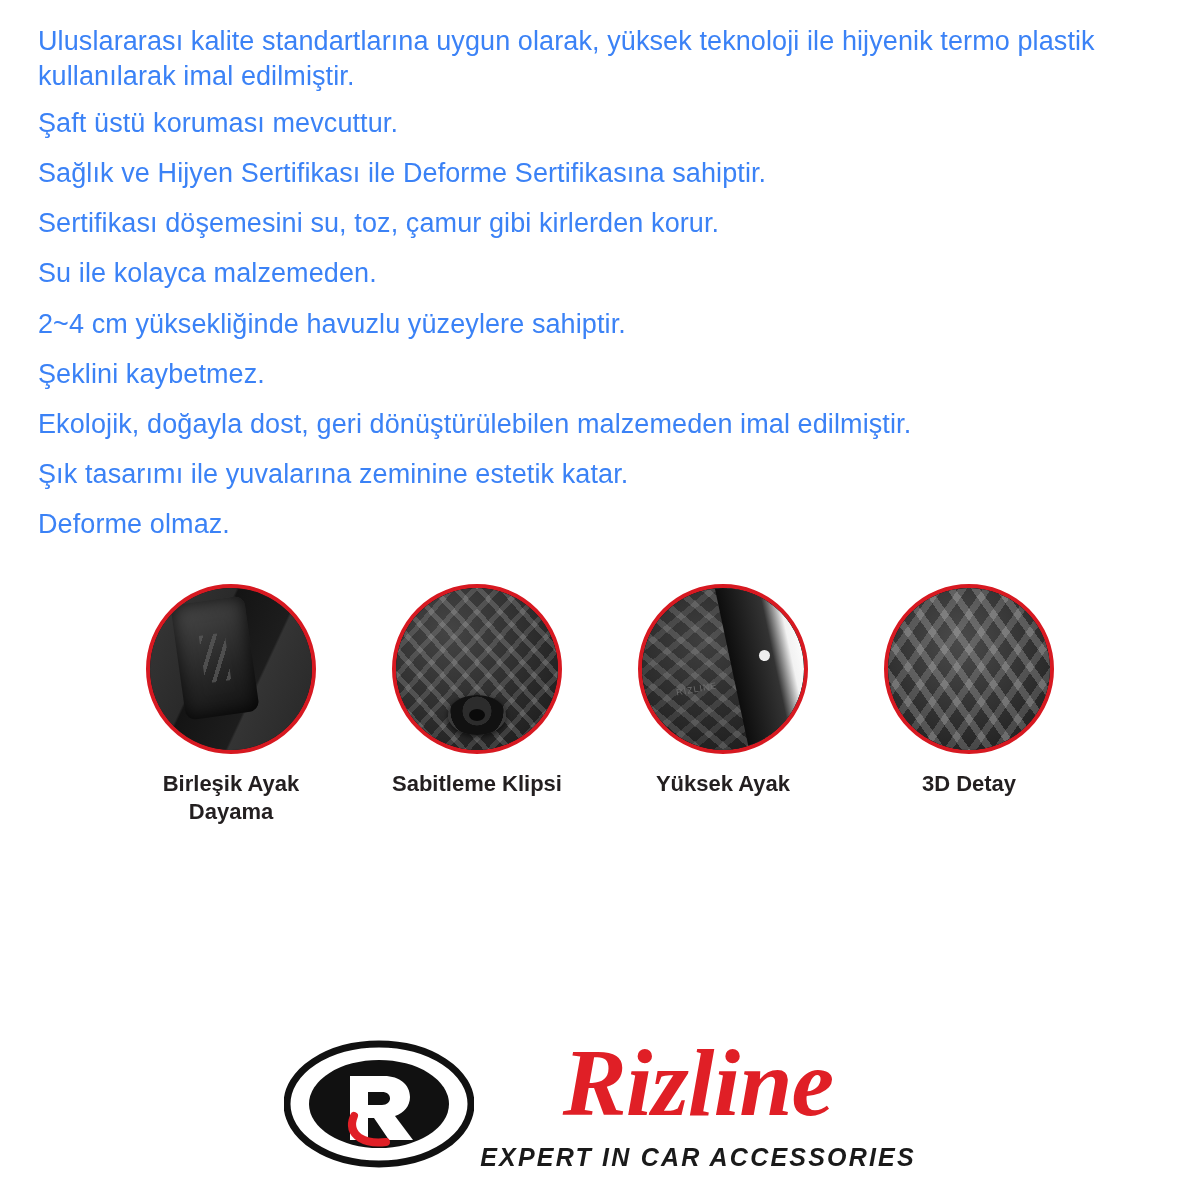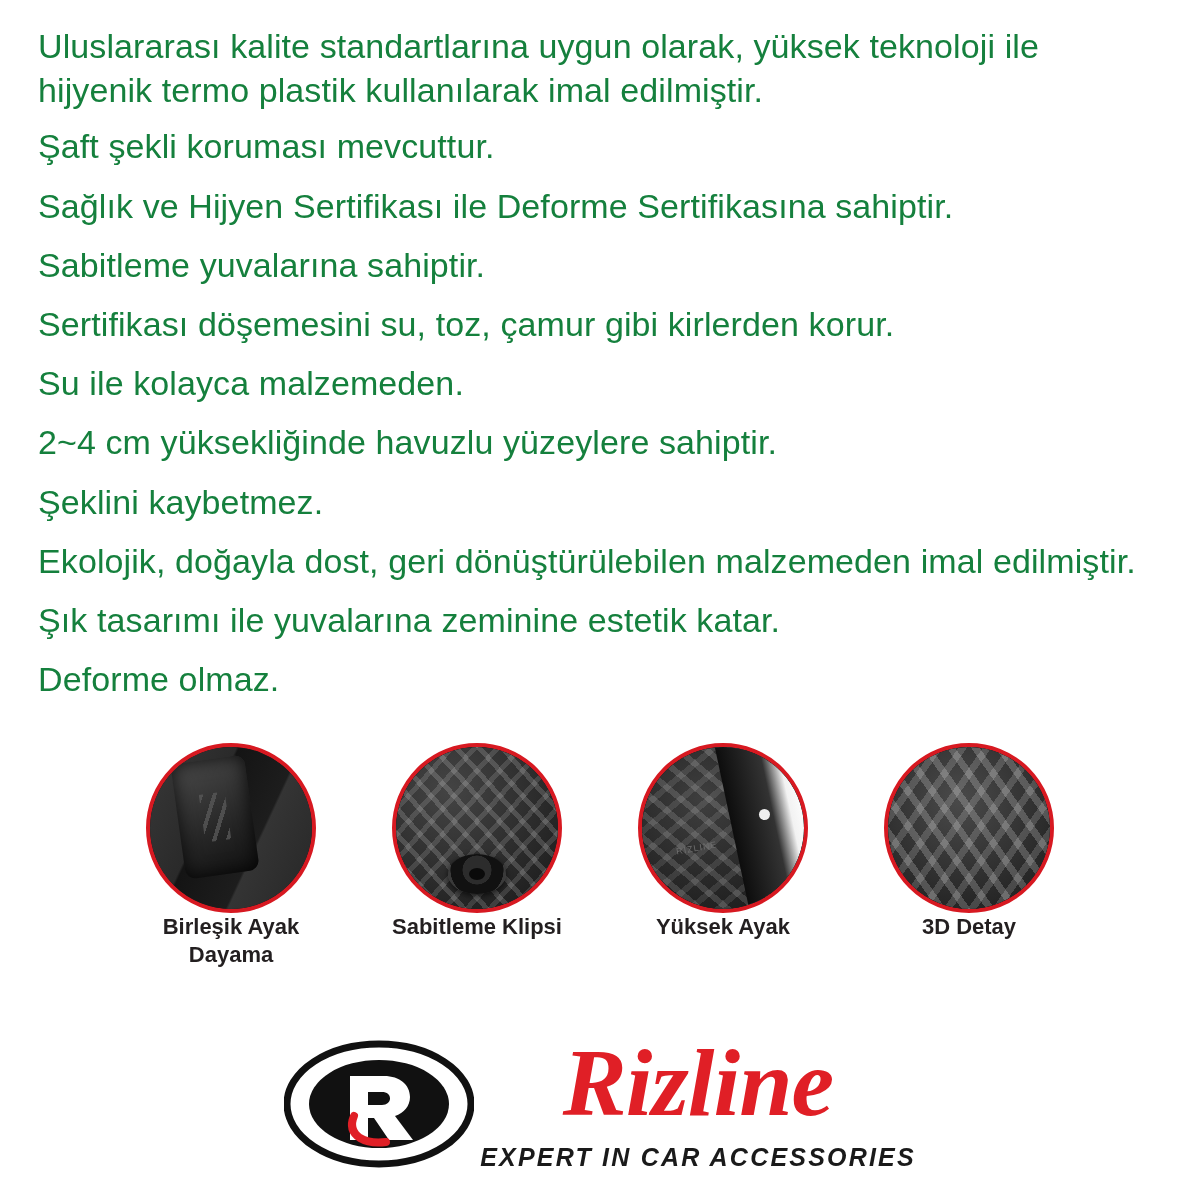--- a/index.html
+++ b/index.html
@@ -14,23 +14,23 @@
     color: #1a1a1a;
     position: relative;
     overflow: hidden;
   }
 
   
   .features {
     padding: 24px 40px 0 38px;
   }
   .feature-line {
-    font-size: 34px;
+    font-size: 27px;
     line-height: 1.30;
-    color: #15803d;
+    color: #3b82f6;
     margin: 0 0 15px 0;
     letter-spacing: 0.1px;
   }
   .feature-line.tight {
     margin-bottom: 12px;
   }
 
   
   .highlights {
     margin-top: 42px;
@@ -54,20 +54,21 @@
     position: relative;
     background: #1b1b1b;
   }
   .circle-inner {
     position: absolute;
     inset: 0;
     border-radius: 50%;
     overflow: hidden;
   }
   .highlight-label {
+    margin-top: 16px;
     font-size: 22px;
     font-weight: bold;
     color: #231f20;
     text-align: center;
     line-height: 1.25;
   }
 
   
   .tex-corner {
     position: absolute;
@@ -210,23 +211,22 @@
     letter-spacing: 2.2px;
     color: #1a1a1a;
     margin-top: 14px;
   }
 </style>
 </head>
 <body>
 
 <div class="features">
   <p class="feature-line tight">Uluslararası kalite standartlarına uygun olarak, yüksek teknoloji ile hijyenik termo plastik kullanılarak imal edilmiştir.</p>
-  <p class="feature-line">Şaft şekli koruması mevcuttur.</p>
+  <p class="feature-line">Şaft üstü koruması mevcuttur.</p>
   <p class="feature-line">Sağlık ve Hijyen Sertifikası ile Deforme Sertifikasına sahiptir.</p>
-  <p class="feature-line">Sabitleme yuvalarına sahiptir.</p>
   <p class="feature-line">Sertifikası döşemesini su, toz, çamur gibi kirlerden korur.</p>
   <p class="feature-line">Su ile kolayca malzemeden.</p>
   <p class="feature-line">2~4 cm yüksekliğinde havuzlu yüzeylere sahiptir.</p>
   <p class="feature-line">Şeklini kaybetmez.</p>
   <p class="feature-line">Ekolojik, doğayla dost, geri dönüştürülebilen malzemeden imal edilmiştir.</p>
   <p class="feature-line">Şık tasarımı ile yuvalarına zeminine estetik katar.</p>
   <p class="feature-line tight">Deforme olmaz.</p>
 </div>
 
 <div class="highlights">

